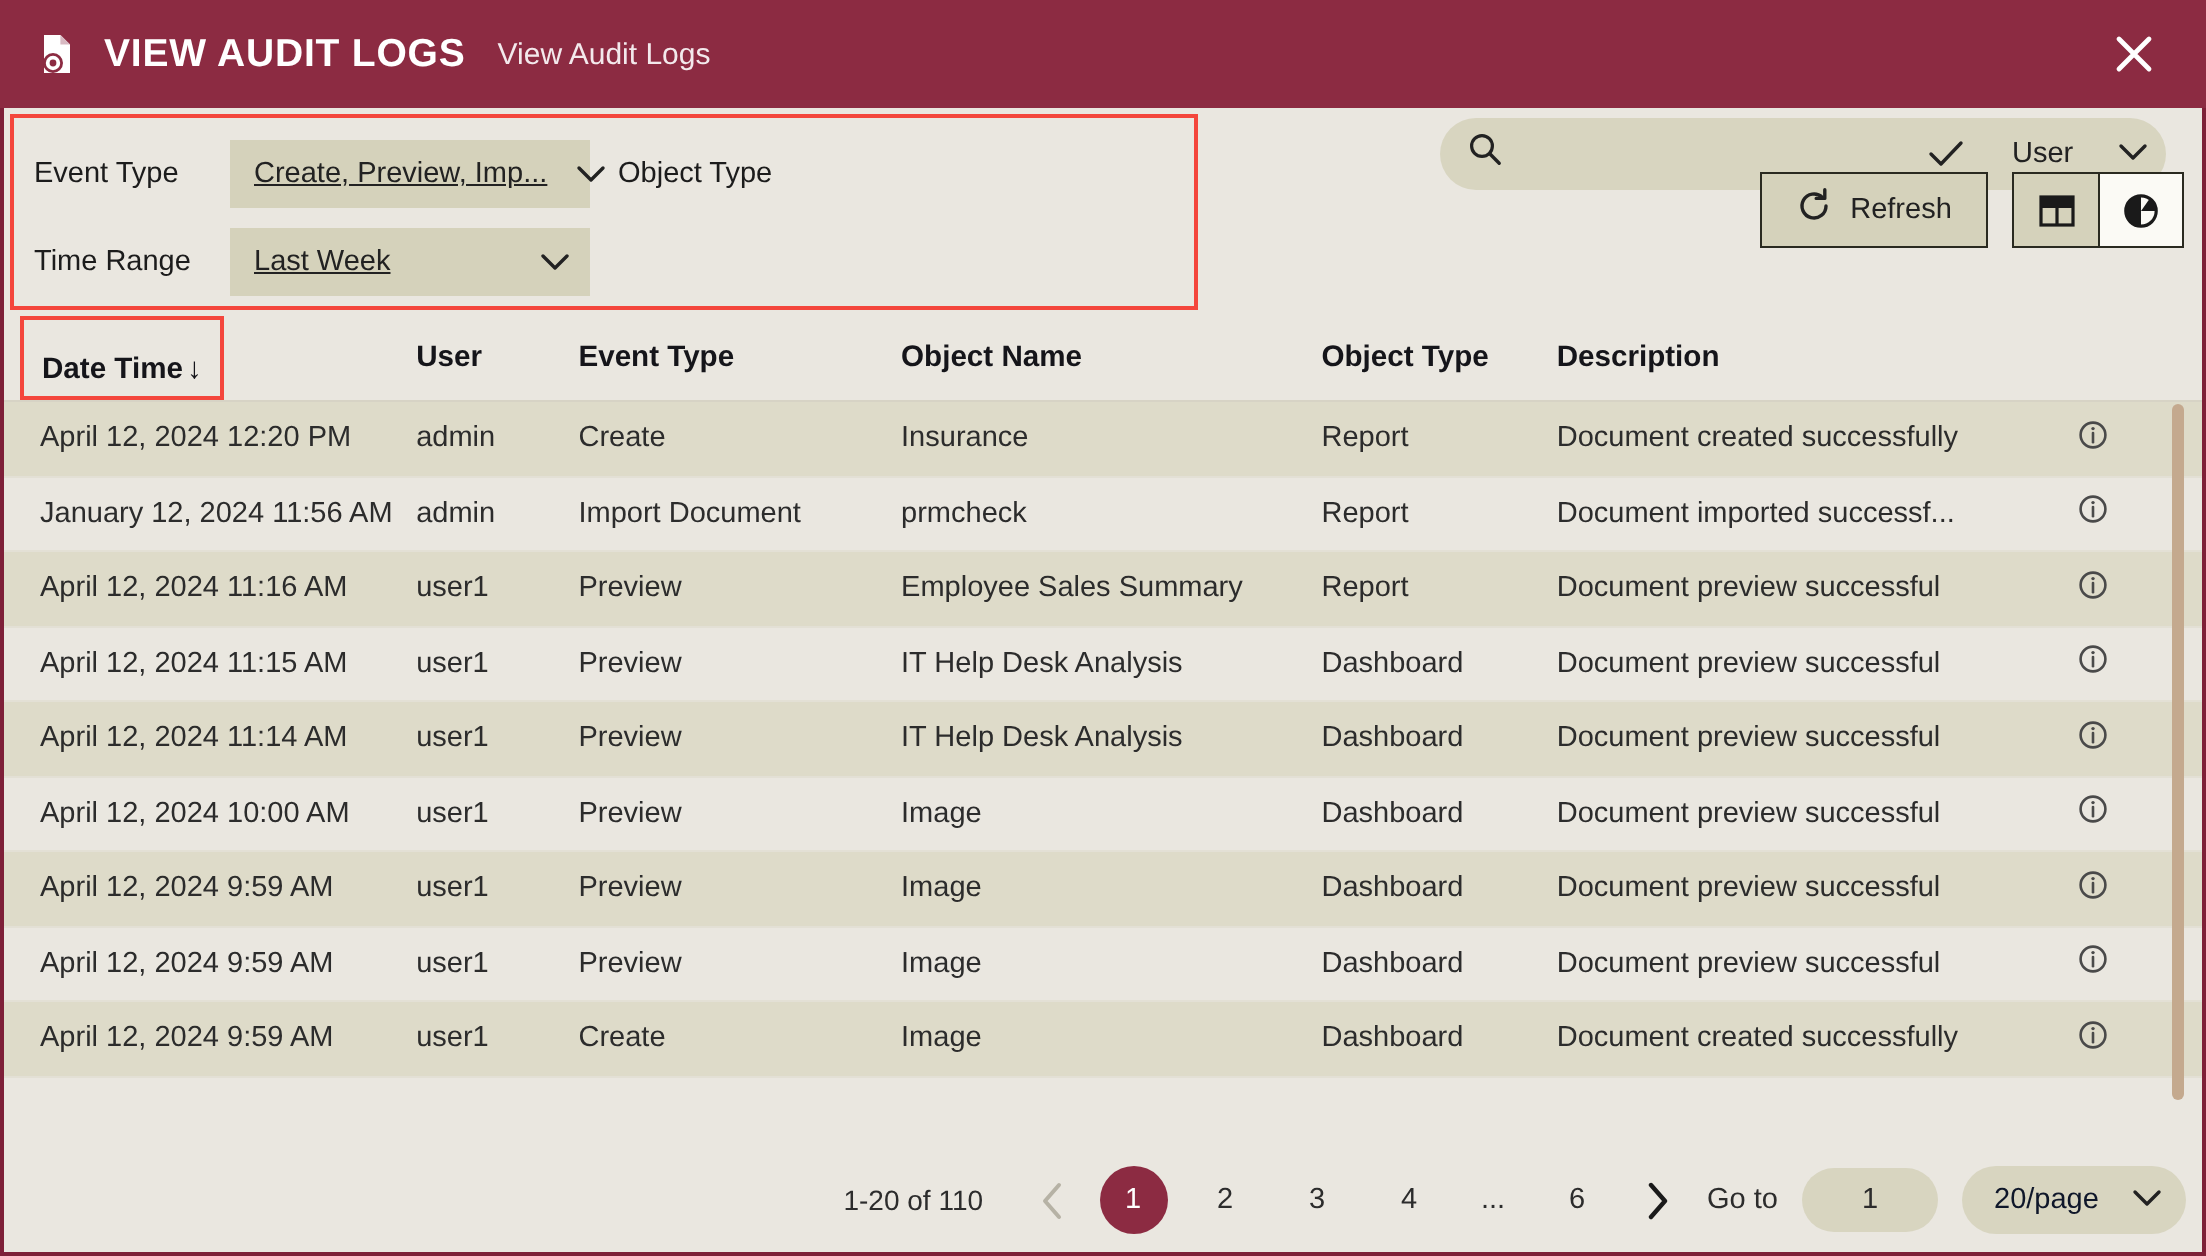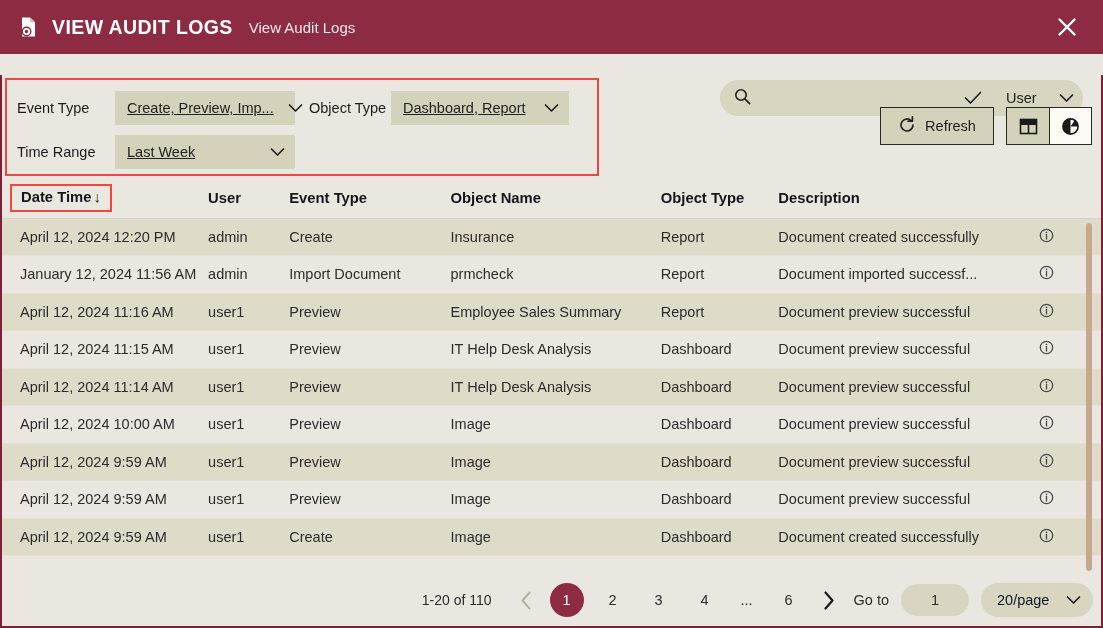--- a/index.html
+++ b/index.html
@@ -6,21 +6,21 @@
   html, body {
     width: 1103px; height: 628px;
     font-family: "Liberation Sans", sans-serif;
     background: #eae7e0;
     overflow: hidden;
   }
   #app {
     position: relative;
     width: 1103px; height: 628px;
     background: #eae7e0;
-    display: flex; flex-direction: column; gap: 21px;
+    display: flex; flex-direction: column;
   }
 
   
   .titlebar {
     height: 54px; flex: 0 0 54px;
     background: #8c2b42;
     display: flex; align-items: center;
     padding: 0 18px 0 16px;
     color: #ffffff;
   }
@@ -136,21 +136,21 @@
     text-align: left;
     font-size: 14.8px; font-weight: bold; color: #15151a;
     height: 39px; padding: 0 0 0 0;
     background: #eae7e0;
     border-bottom: 1px solid #d7d3c5;
     vertical-align: middle;
   }
   th.c-date { padding-left: 14px; }
   .datetime-head {
     display: inline-flex; align-items: center; gap: 2px;
-    border: 2px solid #f4463c; padding: 3px 9px 5px 9px;
+    border: 2px solid #f4463c; padding: 17px 9px 5px 9px;
     margin-left: -6px;
     cursor: pointer;
   }
   tbody td {
     font-size: 14.5px; color: #2c2c2c;
     height: 37.5px; vertical-align: middle;
     border-bottom: 1px solid #e3e0d5;
     white-space: nowrap; overflow: hidden; text-overflow: ellipsis;
   }
   tbody tr:nth-child(odd)  { background: #dedbc9; }
@@ -238,28 +238,20 @@
           <span class="filter-label fl-event">Event Type</span>
           <div class="select-box sel-event">
             <span class="val">Create, Preview, Imp...</span>
             <span class="chev">
               <svg width="15" height="10" viewBox="0 0 15 10">
                 <path d="M1.5 2L7.5 8L13.5 2" fill="none" stroke="#222" stroke-width="1.7" stroke-linecap="round" stroke-linejoin="round"></path>
               </svg>
             </span>
           </div>
           <span class="filter-label fl-object">Object Type</span>
-          <div class="select-box sel-object">
-            <span class="val">Dashboard, Report</span>
-            <span class="chev">
-              <svg width="15" height="10" viewBox="0 0 15 10">
-                <path d="M1.5 2L7.5 8L13.5 2" fill="none" stroke="#222" stroke-width="1.7" stroke-linecap="round" stroke-linejoin="round"></path>
-              </svg>
-            </span>
-          </div>
         </div>
         <div class="filter-row">
           <span class="filter-label fl-time">Time Range</span>
           <div class="select-box sel-time">
             <span class="val">Last Week</span>
             <span class="chev">
               <svg width="15" height="10" viewBox="0 0 15 10">
                 <path d="M1.5 2L7.5 8L13.5 2" fill="none" stroke="#222" stroke-width="1.7" stroke-linecap="round" stroke-linejoin="round"></path>
               </svg>
             </span>

